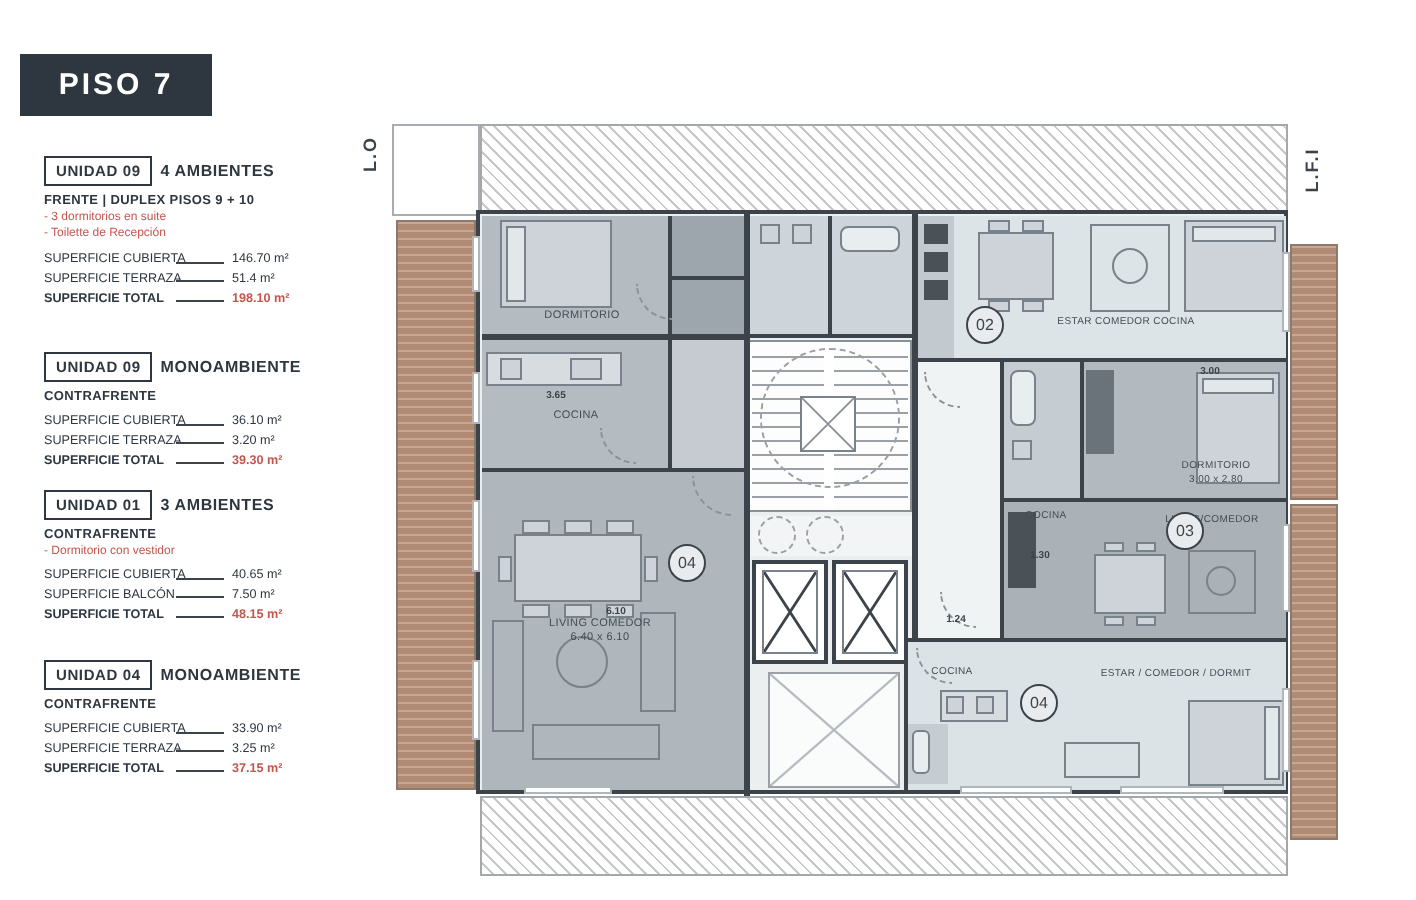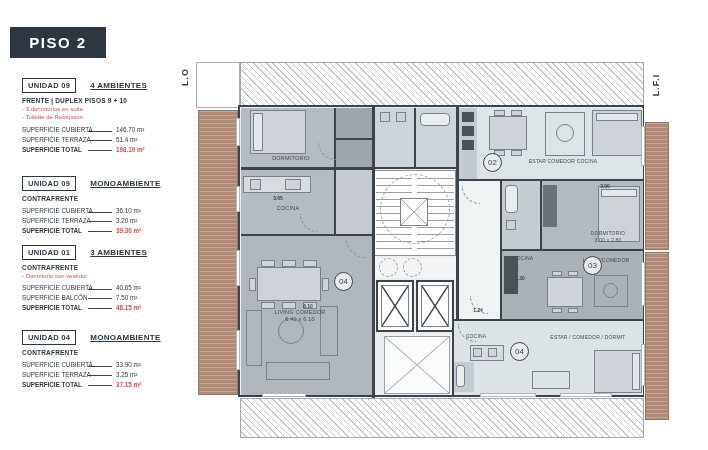--- a/index.html
+++ b/index.html
@@ -8,21 +8,21 @@
   .abs{position:absolute;box-sizing:border-box;}
 
   
   .piso-badge{left:10px;top:27px;width:96px;height:31px;background:#2e3740;color:#fff;
     display:flex;align-items:center;justify-content:center;font-weight:bold;font-size:15px;
     letter-spacing:1.5px;}
   .unit{left:22px;width:150px;}
   .uhead{display:flex;align-items:center;}
   .utag{border:1.4px solid #2e3740;padding:2px 5px;font-weight:bold;font-size:7.5px;
     letter-spacing:.3px;white-space:nowrap;}
-  .utype{font-weight:bold;font-size:8px;margin-left:14px;letter-spacing:.3px;white-space:nowrap;text-decoration:underline;}
+  .utype{font-weight:bold;font-size:8px;margin-left:4px;letter-spacing:.3px;white-space:nowrap;}
   .usub{font-weight:bold;font-size:6.5px;margin-top:4px;letter-spacing:.2px;}
   .ufeat{color:#c4564e;font-size:6px;margin-top:2px;}
   .urow{display:flex;align-items:flex-end;font-size:6.3px;margin-top:2.8px;}
   .urow .rl{width:64px;white-space:nowrap;}
   .urow .rline{width:24px;border-bottom:1px solid #3c434a;margin:0 4px 1.5px 2px;}
   .urow .rv{white-space:nowrap;}
   .urow.total .rl,.urow.total .rv{font-weight:bold;}
   .urow.total .rv{color:#c4564e;}
 
   
@@ -43,21 +43,21 @@
   .treads{background:repeating-linear-gradient(180deg,#fdfdfd 0 6px,#9aa0a5 6px 7px);}
   .win{background:#fff;border:1px solid #b0b6ba;}
   .edge-label{font-size:9px;font-weight:bold;color:#3c434a;letter-spacing:1px;text-align:center;
     transform:rotate(-90deg);}
 </style>
 </head>
 <body>
 
 <div class="page">
 
-  <div class="abs piso-badge">PISO 2</div>
+  <div class="abs piso-badge">PISO 7</div>
 
   <div class="abs unit" style="top:78px;">
     <div class="uhead">
       <span class="utag">UNIDAD 09</span>
       <span class="utype">4 AMBIENTES</span>
     </div>
     <div class="usub">FRENTE | DUPLEX PISOS 9 + 10</div>
     <div class="ufeat">- 3 dormitorios en suite</div>
     <div class="ufeat">- Toilette de Recepción</div>
     <div class="urow" style="margin-top:6px;">

